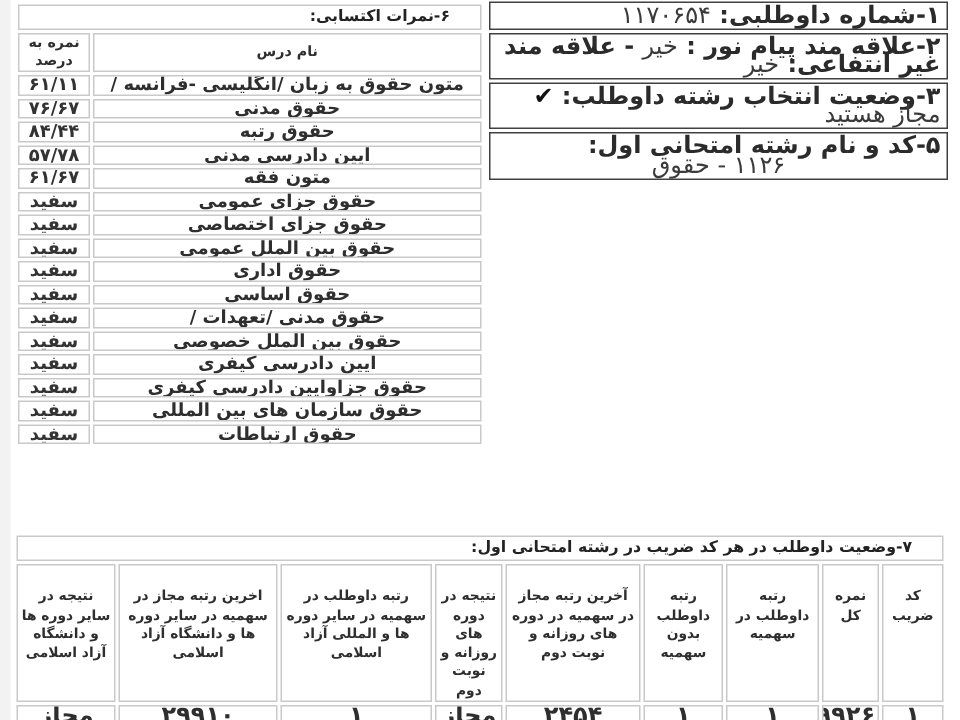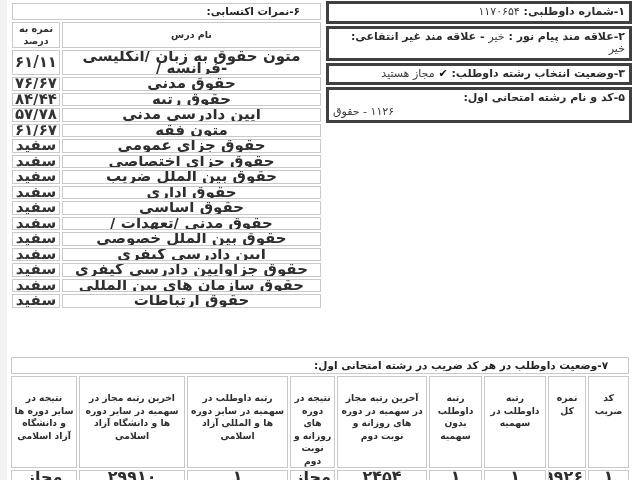--- a/index.html
+++ b/index.html
@@ -8,44 +8,44 @@
     font-family:"DejaVu Sans",sans-serif;color:#2e2e2e;direction:rtl;
   }
   .page{position:relative;width:640px;height:480px;overflow:hidden;background:#fff;}
   .edge-strip{position:absolute;left:0;top:0;width:7px;height:480px;background:#f2f2f2;}
 
   
   .info{position:absolute;top:1px;left:9px;width:305px;right:auto;}
   .info{left:auto;right:9px;} 
   .info{right:auto;left:326px;width:306px;}
   .info-row{
-    border:3px solid #404040;margin-bottom:2px;padding:2px 4px;
-    font-size:11px;line-height:12.5px;font-weight:bold;color:#2b2b2b;
+    border:1px solid #404040;margin-bottom:2px;padding:2px 4px;
+    font-size:16px;line-height:12.5px;font-weight:bold;color:#2b2b2b;
     background:#fff;box-sizing:border-box;text-align:right;
   }
   .info-row .val{font-weight:normal;color:#3a3a3a;}
-  .info-row .center-line{display:block;text-align:left;font-weight:normal;margin-top:1px;}
+  .info-row .center-line{display:block;text-align:center;font-weight:normal;margin-top:1px;}
   .check{font-weight:bold;color:#111;}
 
   
   table{border-collapse:separate;border-spacing:2px;table-layout:fixed;}
   td,th{
     border:1px solid #c9c9c9;box-sizing:border-box;background:#fff;
     text-align:center;vertical-align:middle;overflow:hidden;
     font-weight:bold;color:#2e2e2e;padding:0 2px;
   }
   .title-cell{
     text-align:right;font-weight:bold;font-size:10.5px;
     padding:1px 20px;height:15px;line-height:13px;color:#222;
   }
 
   
   .scores{position:absolute;top:1px;right:auto;left:10px;width:313px;}
   .scores th{height:26px;font-size:9.5px;line-height:12px;}
-  .scores td.data{height:13px;font-size:15px;line-height:11.5px;margin-left:32px;}
+  .scores td.data{height:13px;font-size:12px;line-height:11.5px;margin-left:32px;}
   .scores td.score{font-weight:bold;color:#333;}
 
   
   .coef{position:absolute;top:355px;left:9px;width:622px;}
   .coef th{height:58px;vertical-align:top;font-size:9.2px;line-height:12.5px;padding-top:15px;}
   .coef td.data{height:13px;font-size:16px;line-height:12px;}
 </style>
 </head>
 <body>
 
@@ -109,21 +109,21 @@
         </tr>
     <tr>
           <td class="data">حقوق جزای عمومی</td>
           <td class="data score">سفید</td>
         </tr>
     <tr>
           <td class="data">حقوق جزای اختصاصی</td>
           <td class="data score">سفید</td>
         </tr>
     <tr>
-          <td class="data">حقوق بین الملل ضریب</td>
+          <td class="data">حقوق بین الملل عمومی</td>
           <td class="data score">سفید</td>
         </tr>
     <tr>
           <td class="data">حقوق اداری</td>
           <td class="data score">سفید</td>
         </tr>
     <tr>
           <td class="data">حقوق اساسی</td>
           <td class="data score">سفید</td>
         </tr>

